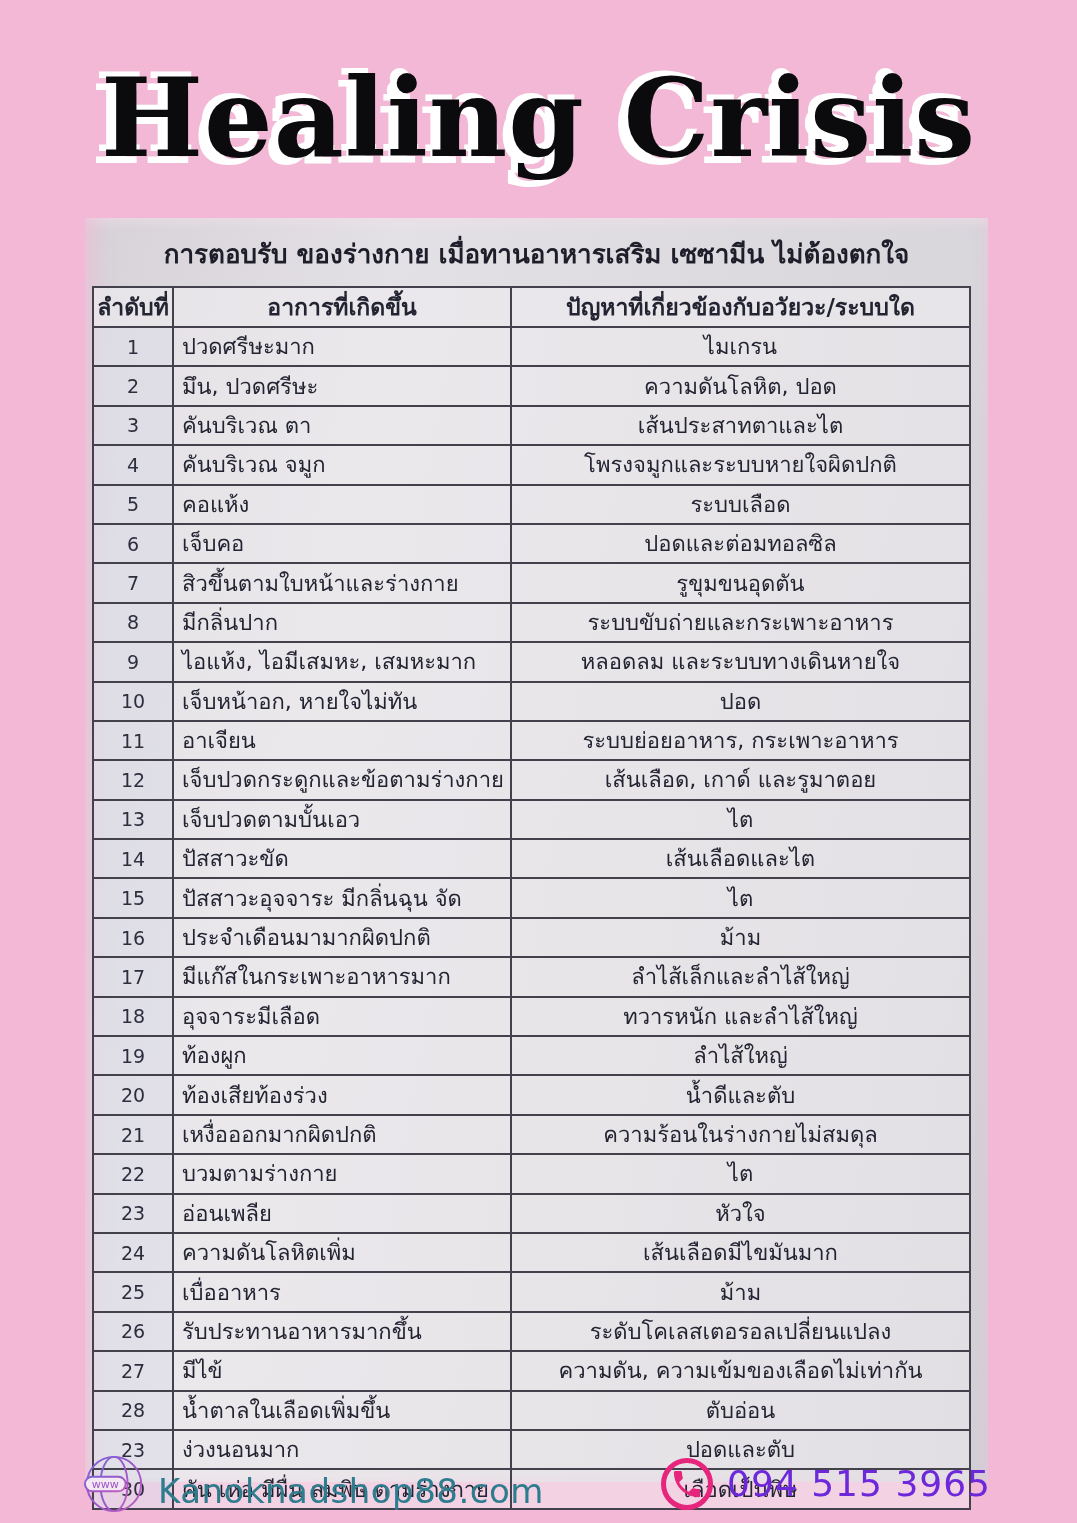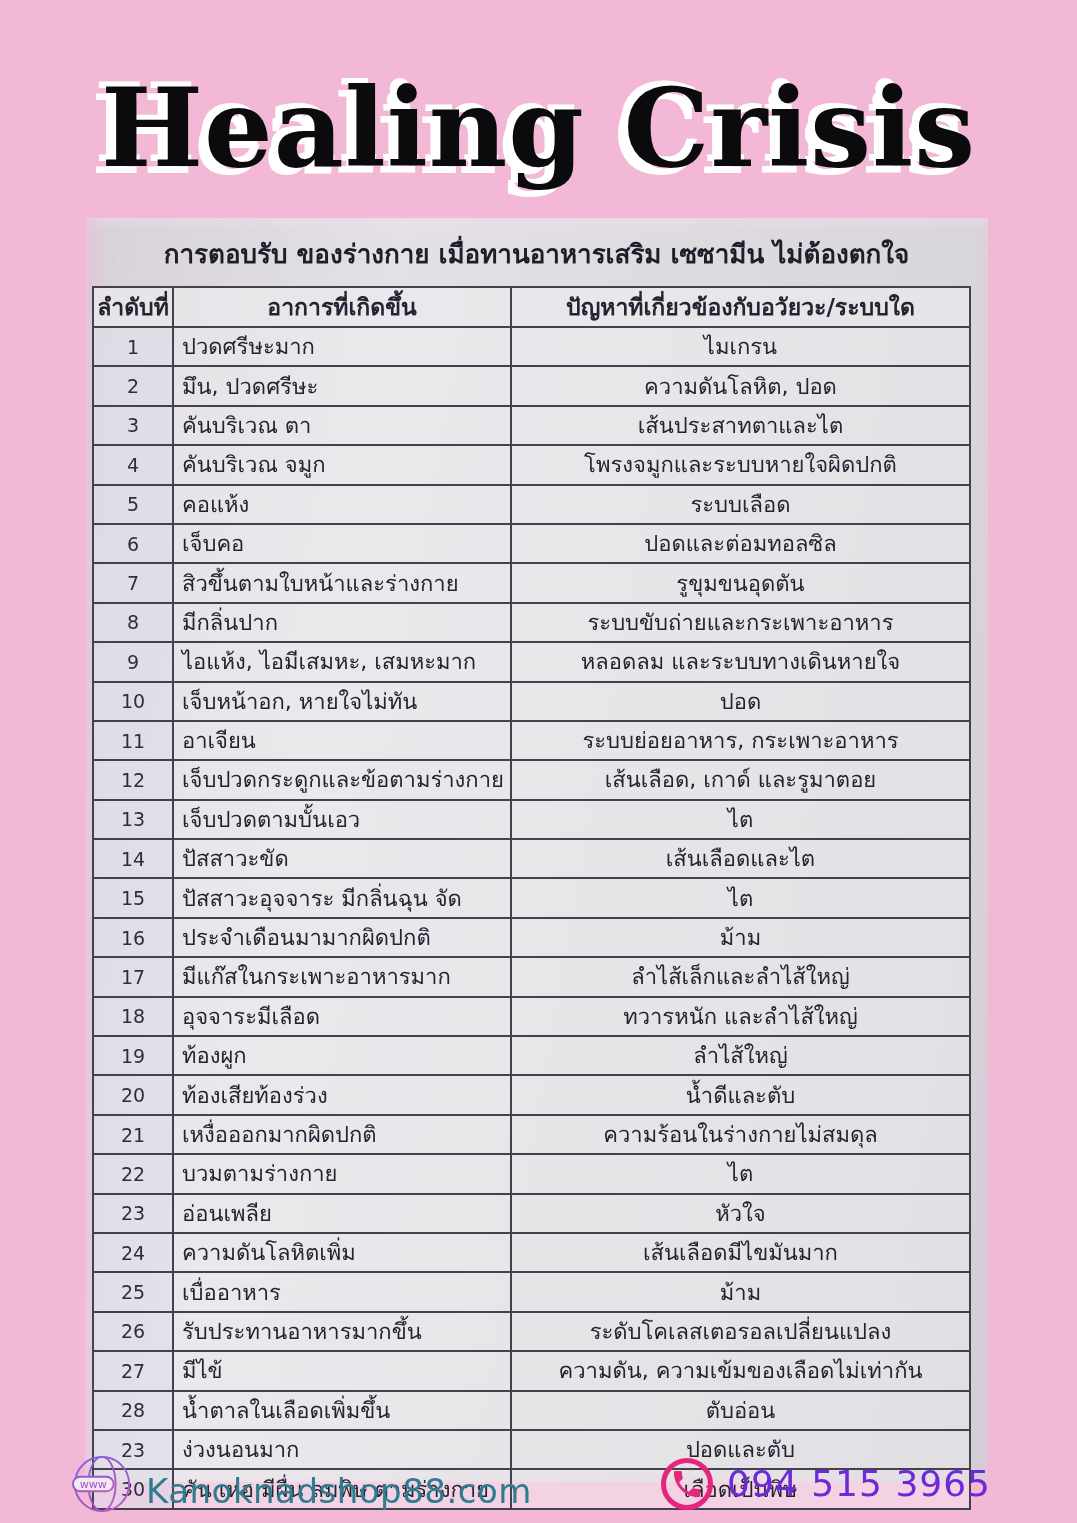--- a/index.html
+++ b/index.html
@@ -16,21 +16,21 @@
     position: absolute;
     top: 44px; left: 0; right: 0;
     text-align: center;
     font-family: "DejaVu Serif", serif;
     font-weight: 700;
     font-size: 108px;
     line-height: 1.3;
     letter-spacing: 1px;
     color: #0b0b0e;
     text-shadow: -10px 7px 0 #ffffff, -7px -5px 0 #ffffff;
-    margin: 14px;
+    margin: 4px;
   }
 
   
   .scan {
     position: absolute;
     left: 85px; top: 218px;
     width: 903px; height: 1264px;
     background: linear-gradient(100deg, #d6d2d8 0%, #e4e1e6 28%, #dedbe0 55%, #d8d5db 82%, #d2cfd6 100%);
     box-shadow:
       inset 16px 0 22px -10px rgba(242,184,213,0.85),
@@ -75,21 +75,21 @@
     font-size: 19px;
     color: #2c2d3d;
     background: rgba(205, 207, 230, 0.28);
   }
   .sym-table td.sym-cell { text-align: left; padding-left: 8px; }
   .sym-table td.org-cell { text-align: center; margin-top: 9px; }
 
   
   .footer {
     position: absolute;
-    left: 0; right: 0; top: 1452px; height: 71px;
+    left: 12px; right: 0; top: 1452px; height: 71px;
     display: flex;
     align-items: center;
     justify-content: space-between;
     padding: 0 86px 8px 70px;
     box-sizing: border-box;
   }
   .footer-group { display: flex; align-items: center; gap: 12px; }
   .site-text  { font-size: 34px; color: #2e7d8e; letter-spacing: 0.5px; margin-top: 15px; }
   .phone-text { font-size: 36px; color: #6d28d9; letter-spacing: 1px; }
   .icon-globe svg, .icon-phone svg { display: block; }

